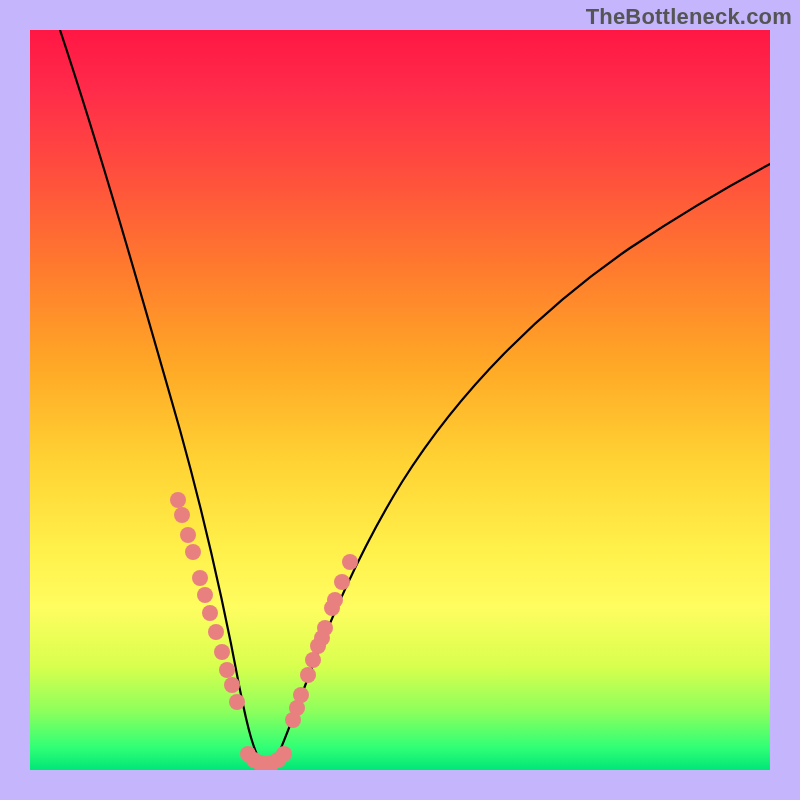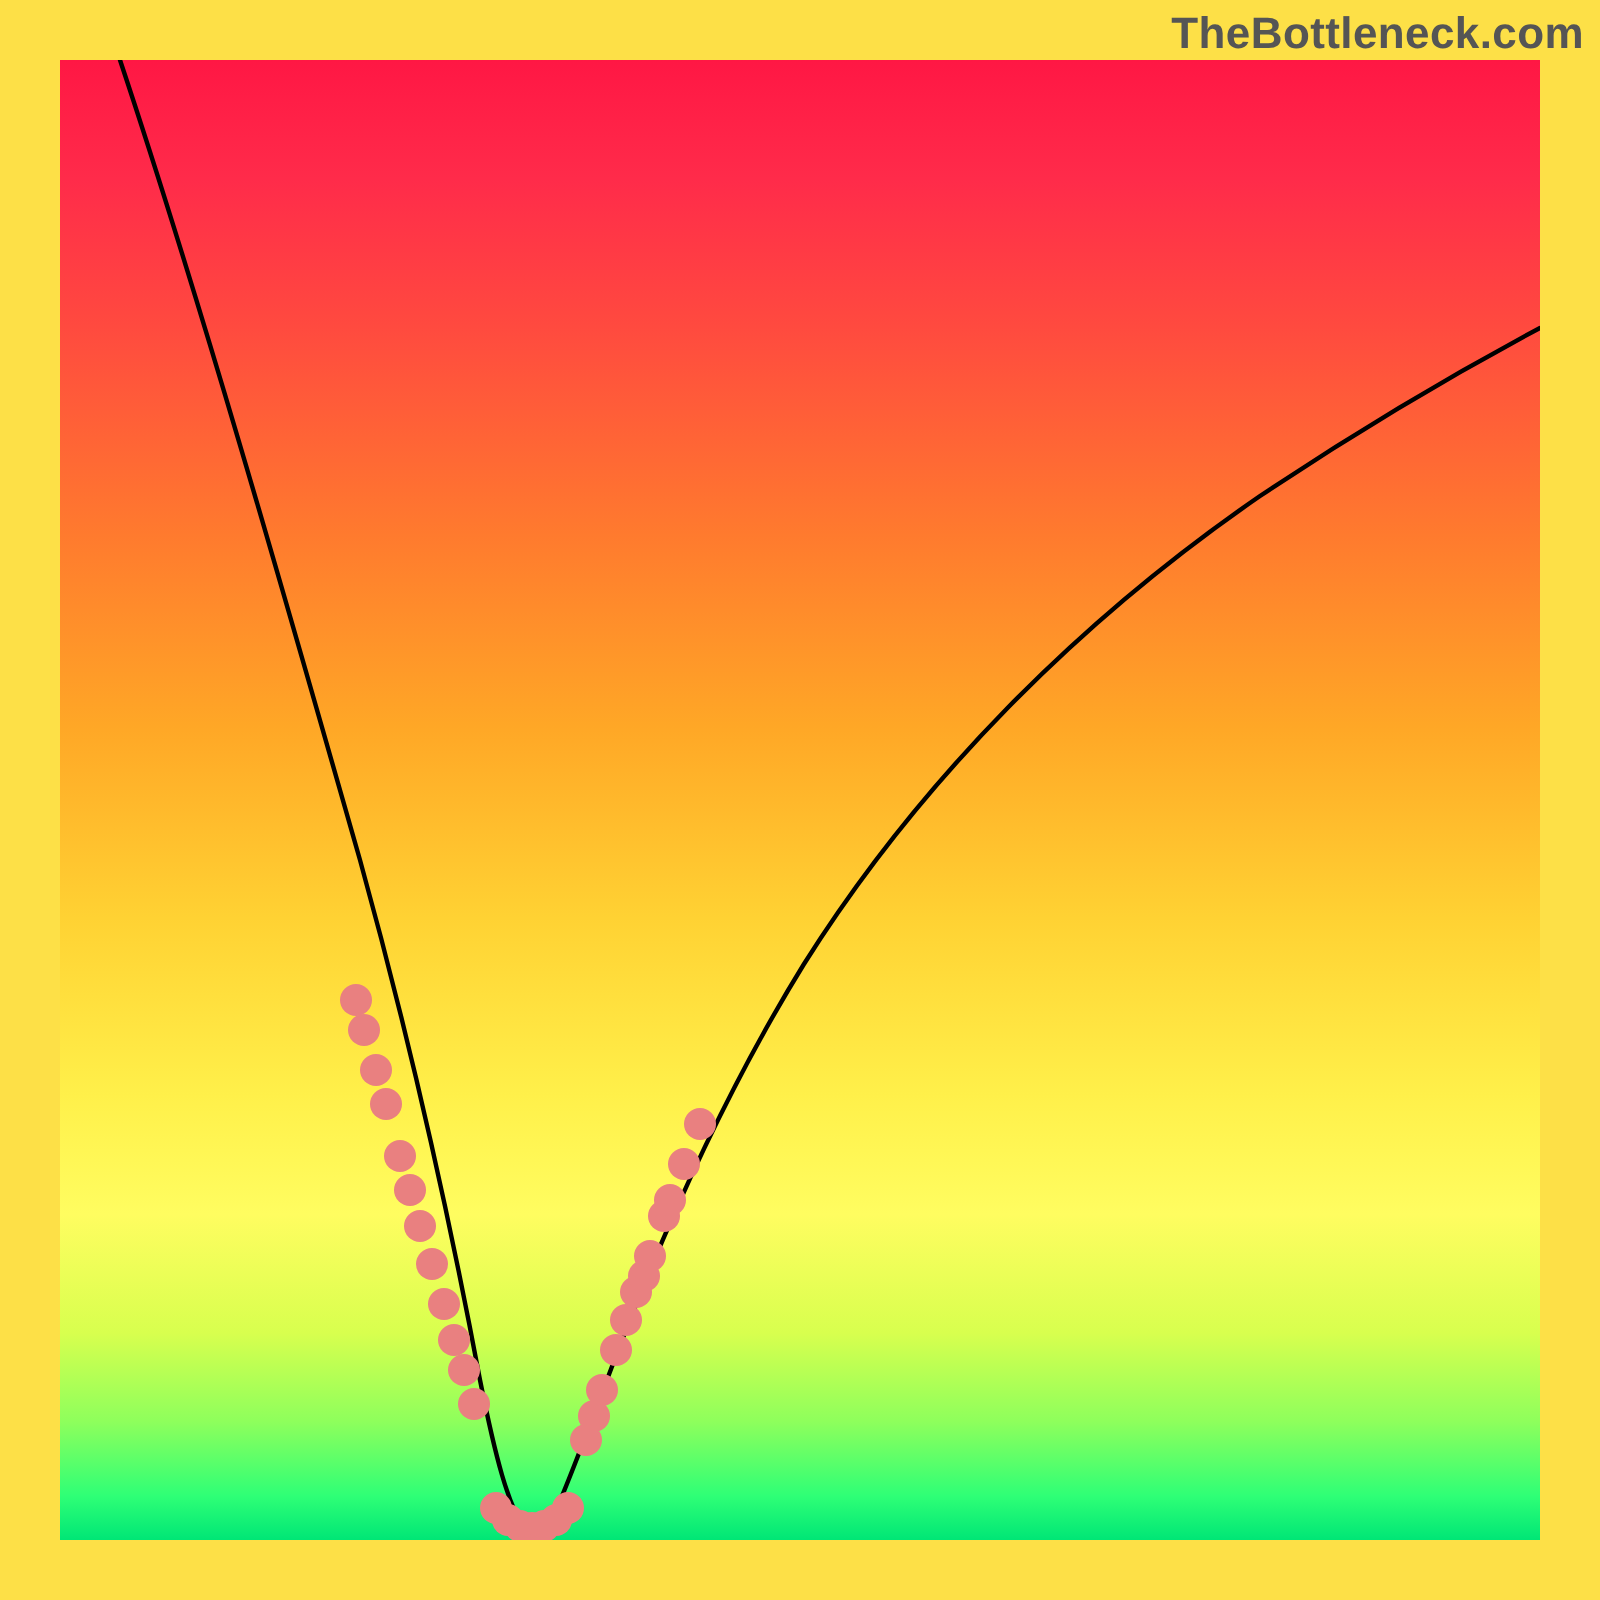--- a/index.html
+++ b/index.html
@@ -1,21 +1,21 @@
 <!DOCTYPE html>
 <html><head>
 <meta charset="utf-8">
 <style>
   * { margin: 0; padding: 0; box-sizing: border-box; }
   html, body { width: 800px; height: 800px; overflow: hidden; background: #000; }
   .frame {
     position: absolute;
     left: 0; top: 0;
     width: 800px; height: 800px;
-    background: #fde047;
+    background: #c4b5fd;
   }
   .plot {
     position: absolute;
     left: 30px; top: 30px;
     width: 740px; height: 740px;
     background: linear-gradient(to bottom,
       #ff1744 0%,
       #ff2b4a 8%,
       #ff4a3f 18%,
       #ff7a2e 32%,

